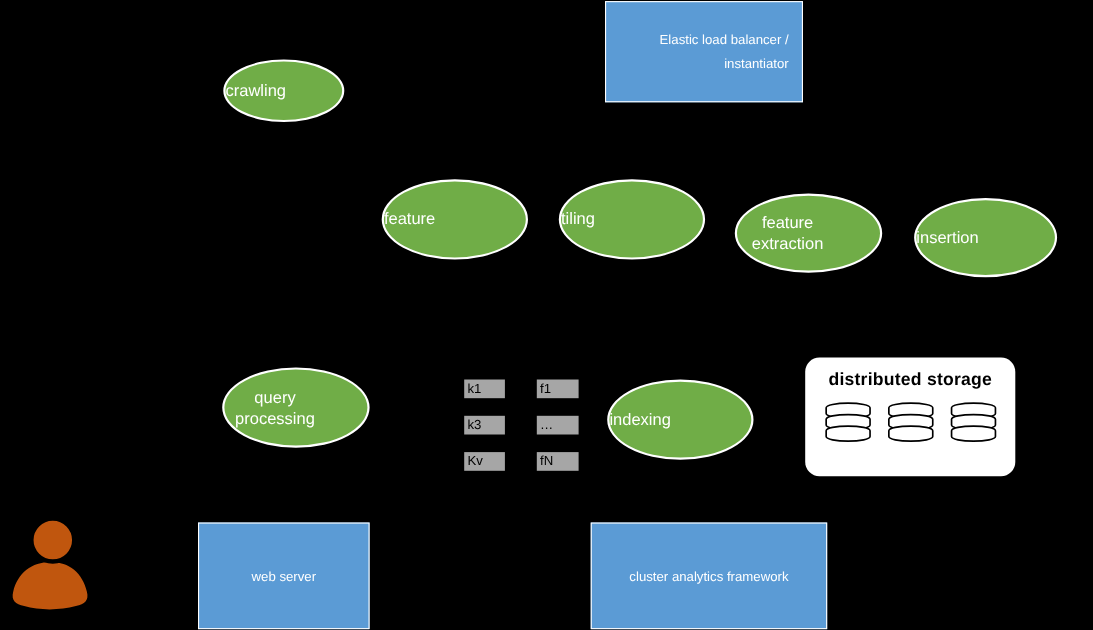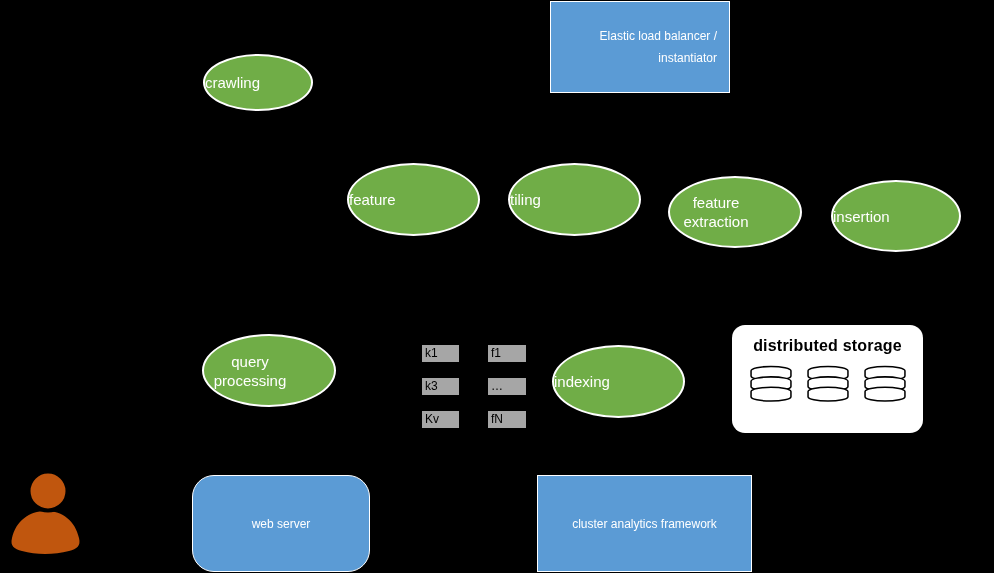--- a/index.html
+++ b/index.html
@@ -96,21 +96,21 @@
   </div>
 
   <div class="ellipse" style="left:552px;top:345px;width:133px;height:73px;">
     <span class="elabel">indexing</span>
   </div>
 
   <div class="bluebox" style="left:550px;top:1px;width:180px;height:92px;">
     <span class="blabel">Elastic load balancer / instantiator</span>
   </div>
 
-  <div class="bluebox" style="left:192px;top:475px;width:178px;height:97px;border-radius:22px;">
+  <div class="bluebox" style="left:180px;top:475px;width:156px;height:97px;">
     <span class="blabel">web server</span>
   </div>
 
   <div class="bluebox" style="left:537px;top:475px;width:215px;height:97px;">
     <span class="blabel">cluster analytics framework</span>
   </div>
 
   <div class="kvgrid">
     <div class="kvcell">k1</div>
     <div class="kvcell">f1</div>

